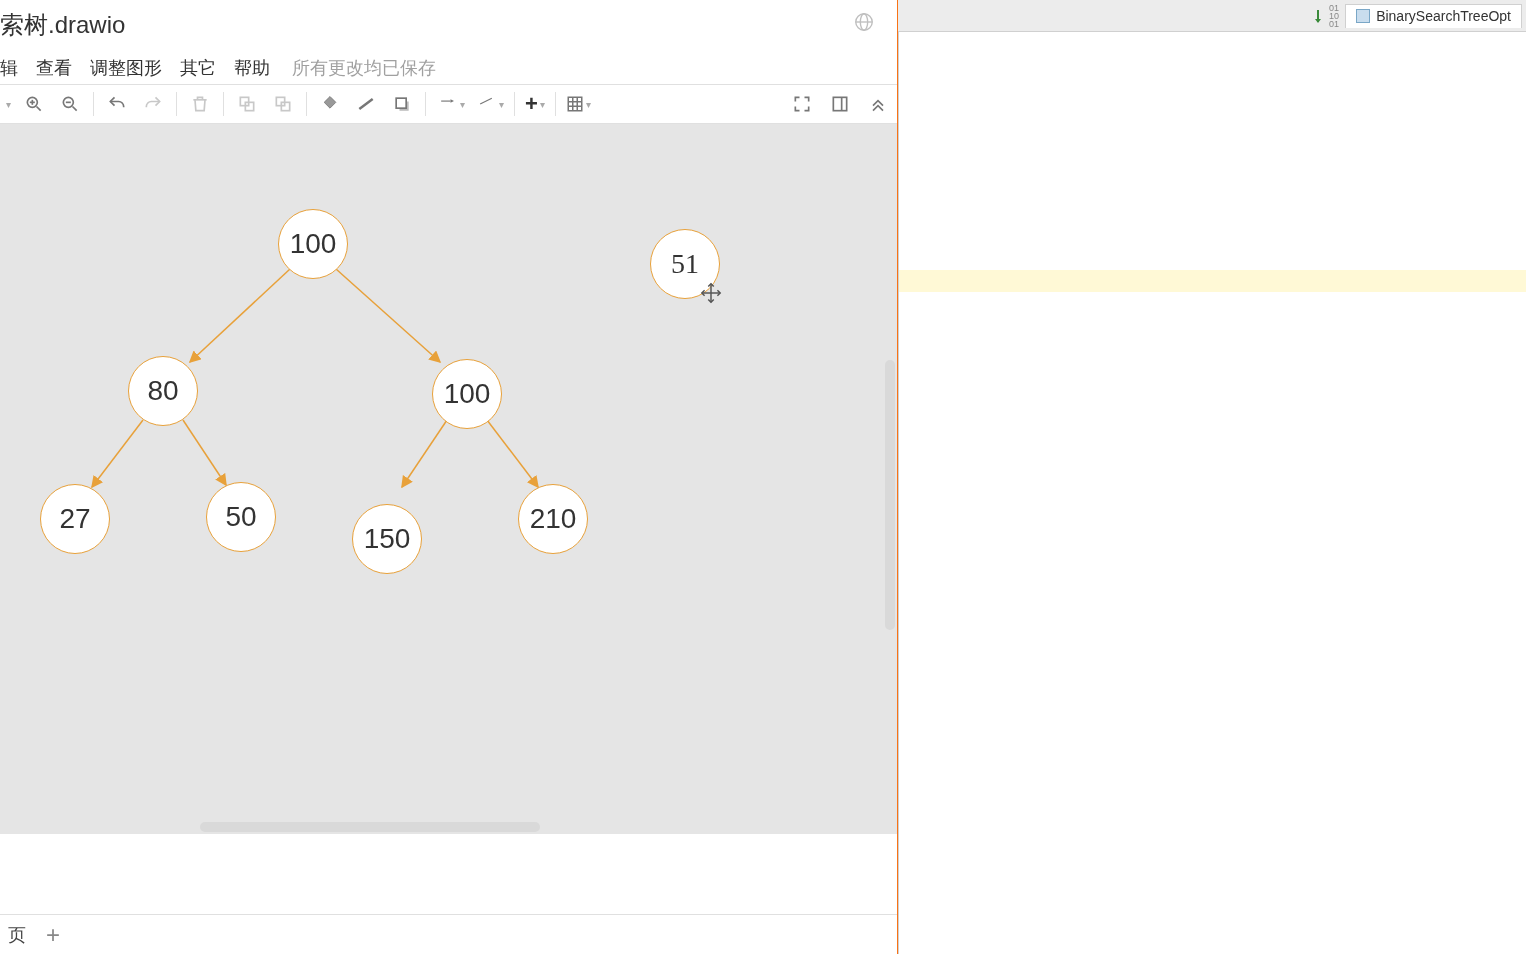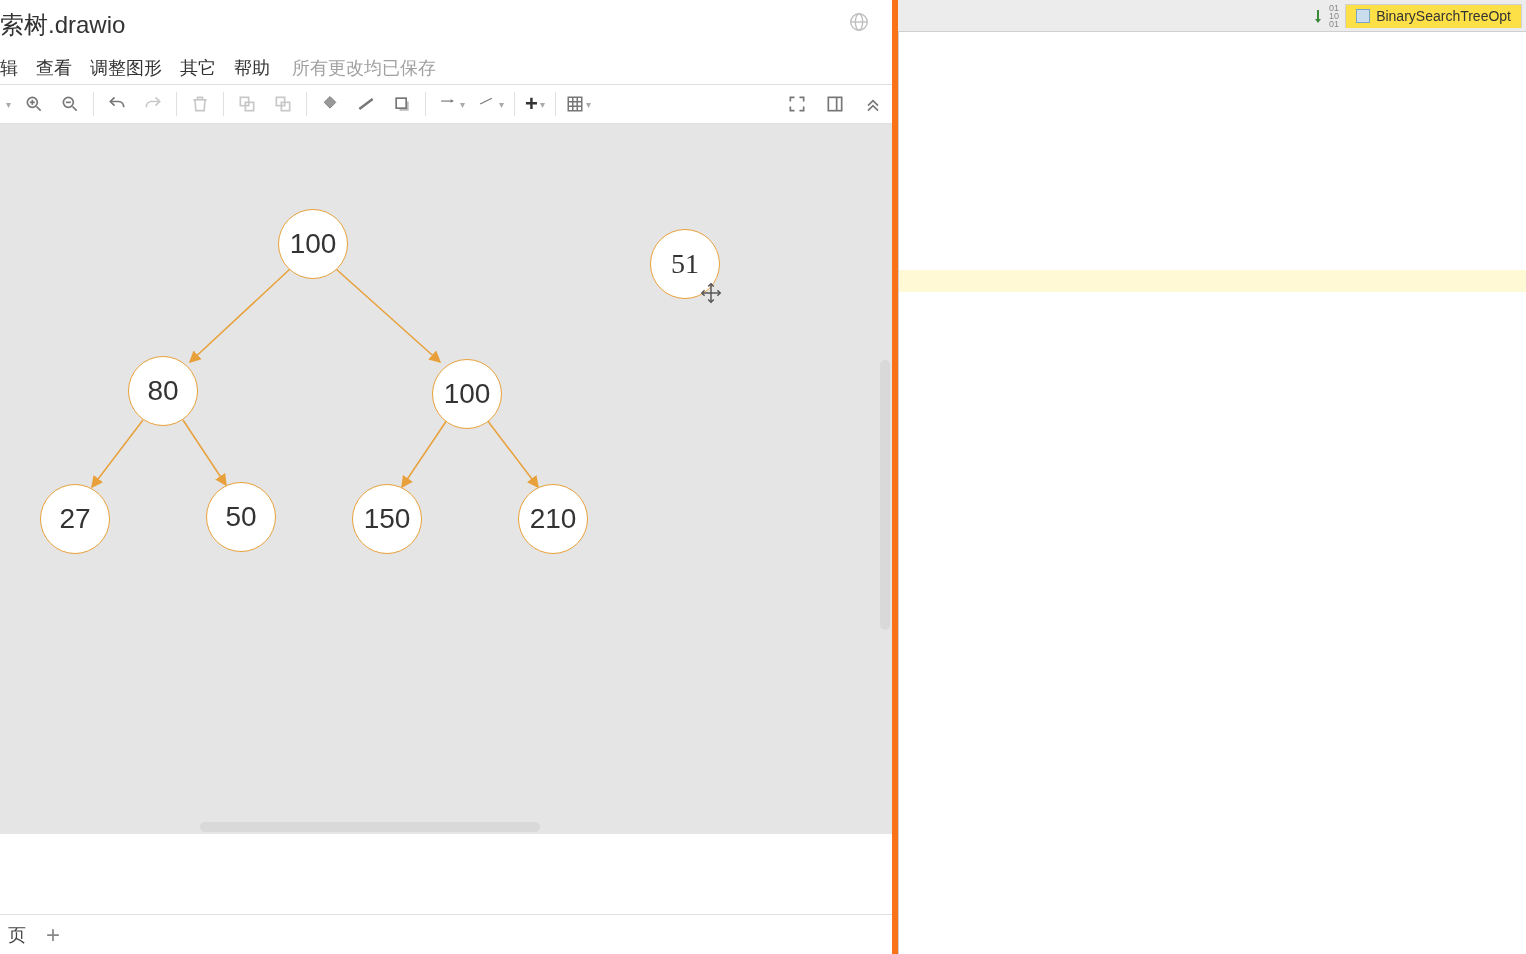--- a/index.html
+++ b/index.html
@@ -1,21 +1,21 @@
 <!DOCTYPE html>
 <html><head>
 <meta charset="utf-8">
 <style>
 * { box-sizing: border-box; margin: 0; padding: 0; font-family: "Microsoft YaHei", Arial, sans-serif; }
 html, body { width: 1526px; height: 954px; overflow: hidden; background: #fff; }
 
 .app-shell { width: 1526px; height: 954px; display: flex; }
 
 
-.drawio { position: relative; width: 898px; height: 954px; border-right: 6px solid #f97316; background: #fff; }
+.drawio { position: relative; width: 898px; height: 954px; border-right: 1px solid #f97316; background: #fff; }
 .title-bar { height: 50px; display: flex; align-items: center; padding: 0 6px 0 0; }
 .title-bar .fname { font-size: 24px; font-weight: 400; color: #333; }
 .title-bar .globe { margin-left: auto; margin-right: 16px; color: #bfbfbf; font-size: 22px; }
 
 .menubar { height: 34px; display: flex; align-items: flex-end; padding-bottom: 4px; padding-left: 0; gap: 18px; font-size: 18px; color: #333; }
 .menubar .mi { cursor: default; }
 .menubar .saved { color: #a0a0a0; font-size: 18px; margin-left: 4px; }
 
 .toolbar { height: 40px; border-top: 1px solid #e0e0e0; border-bottom: 1px solid #e0e0e0; display: flex; align-items: center; padding: 0 6px; gap: 10px; color: #666; }
 .toolbar .sep { width: 1px; height: 24px; background: #e0e0e0; }
@@ -43,21 +43,21 @@
 .page-tabs .tab { font-size: 18px; color: #444; }
 .page-tabs .addtab { font-size: 24px; color: #888; }
 
 
 .move-cursor { position: absolute; font-size: 18px; color: #444; }
 
 
 .ide { flex: 1; background: #f3f3f3; position: relative; }
 .ide-top { height: 32px; border-bottom: 1px solid #d0d0d0; background: #ececec; display: flex; align-items: center; justify-content: flex-end; padding-right: 4px; gap: 6px; }
 .ide-top .sort-icon { color: #3a8a3a; font-size: 14px; display:flex; align-items:center; gap:2px;}
-.ide-top .filetab { height: 24px; background: #fde047; border: 1px solid #d0d0d0; border-bottom: none; display: flex; align-items: center; padding: 0 10px; font-size: 14px; color: #333; gap: 6px; }
+.ide-top .filetab { height: 24px; background: #ffffff; border: 1px solid #d0d0d0; border-bottom: none; display: flex; align-items: center; padding: 0 10px; font-size: 14px; color: #333; gap: 6px; }
 .ide-top .filetab .ficon { width: 14px; height: 14px; background: #c9ddee; border: 1px solid #7aa7c7; }
 .ide-body { position: absolute; top: 32px; left: 0; right: 0; bottom: 0; background: #fff; border-left: 1px solid #d0d0d0; }
 .ide-hl { position: absolute; left: 0; right: 0; top: 238px; height: 22px; background: #fff9d6; }
 </style>
 </head>
 <body>
 
 <div class="app-shell">
 
   <div class="drawio">
@@ -226,21 +226,21 @@
         <line x1="447" y1="296" x2="402" y2="363" marker-end="url(#ah)"></line>
 
         <line x1="487" y1="296" x2="538" y2="363" marker-end="url(#ah)"></line>
       </svg>
 
       <div class="node" style="left:278px; top:85px">100</div>
       <div class="node" style="left:128px; top:232px">80</div>
       <div class="node" style="left:432px; top:235px">100</div>
       <div class="node" style="left:40px;  top:360px">27</div>
       <div class="node" style="left:206px; top:358px">50</div>
-      <div class="node" style="left:352px; top:360px">150</div>
+      <div class="node" style="left:352px; top:380px">150</div>
       <div class="node" style="left:518px; top:360px">210</div>
 
       <div class="node small" style="left:650px; top:105px">51</div>
 
       <span class="move-cursor" style="left:700px; top:158px">
         <svg width="22" height="22" viewBox="0 0 24 24" fill="none" stroke="#555" stroke-width="1.6">
           <line x1="12" y1="2" x2="12" y2="22"></line>
             <line x1="2" y1="12" x2="22" y2="12"></line>
           <polyline points="9,5 12,2 15,5"></polyline>
             <polyline points="9,19 12,22 15,19"></polyline>

